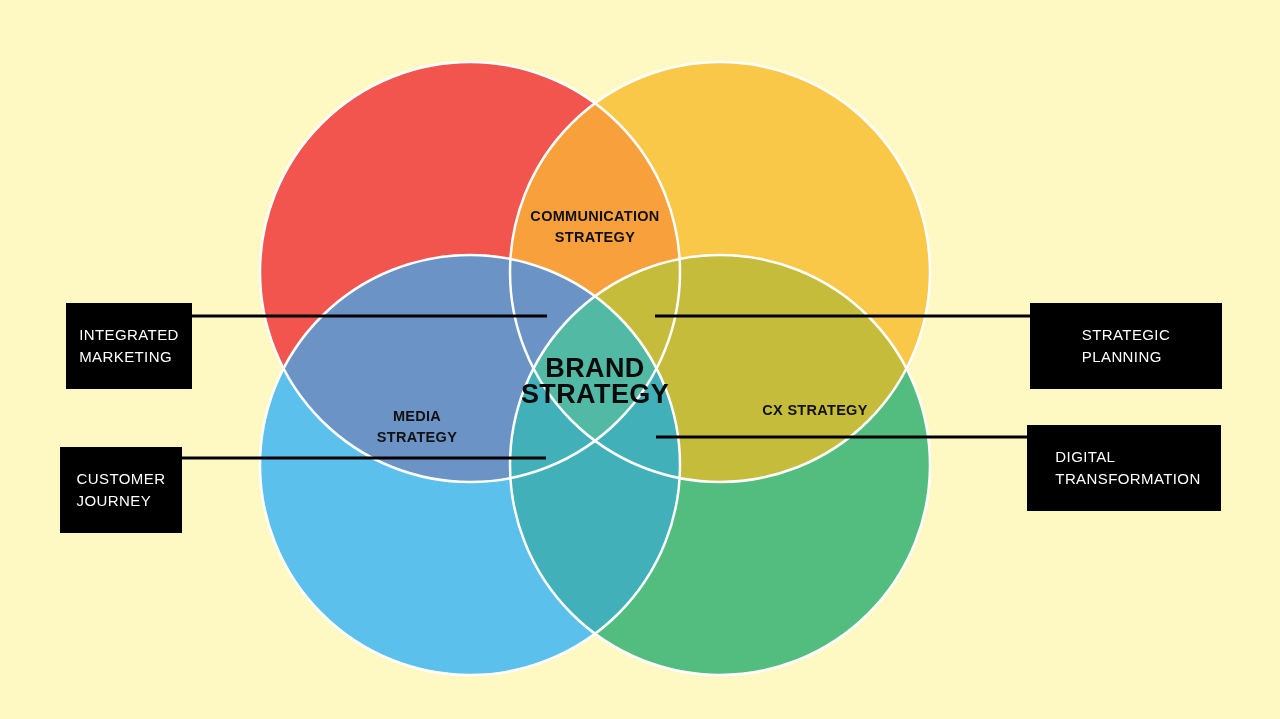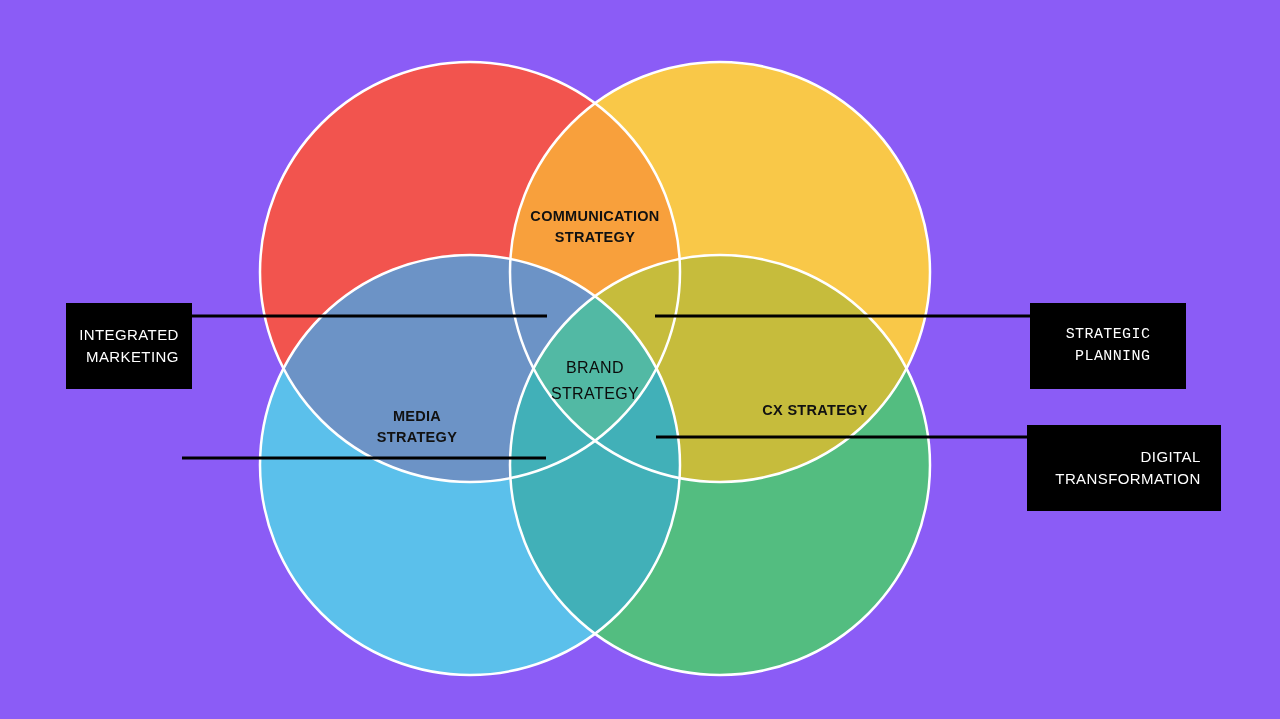--- a/index.html
+++ b/index.html
@@ -5,21 +5,21 @@
   html, body {
     margin: 0;
     padding: 0;
     background: #ffffff;
     font-family: "Liberation Sans", sans-serif;
   }
   .canvas {
     position: relative;
     width: 1280px;
     height: 719px;
-    background: #8b5cf6;
+    background: #fef9c3;
     overflow: hidden;
   }
   .venn-svg {
     position: absolute;
     left: 0;
     top: 0;
     width: 1280px;
     height: 719px;
   }
   .region-label {
@@ -31,45 +31,45 @@
     line-height: 21px;
     letter-spacing: 0.3px;
     color: #111111;
     white-space: pre-line;
     pointer-events: none;
   }
   .center-label {
     position: absolute;
     transform: translate(-50%, -50%);
     text-align: center;
-    font-weight: normal;
-    font-size: 16px;
+    font-weight: bold;
+    font-size: 27px;
     line-height: 26px;
     letter-spacing: 0.4px;
     color: #0b0b0b;
     white-space: pre-line;
     pointer-events: none;
   }
   .callout {
     position: absolute;
     background: #000000;
     color: #ffffff;
     display: flex;
     align-items: center;
     justify-content: center;
-    text-align: right;
+    text-align: left;
     font-size: 15px;
     line-height: 22px;
     font-weight: 400;
     letter-spacing: 0.4px;
     white-space: pre-line;
   }
   .callout.integrated { left: 66px;  top: 303px; width: 126px; height: 86px; }
   .callout.customer   { left: 60px;  top: 447px; width: 122px; height: 86px; }
-  .callout.strategic  { left: 1030px; top: 303px; width: 156px; height: 86px; font-family: Liberation Mono, monospace; }
+  .callout.strategic  { left: 1030px; top: 303px; width: 192px; height: 86px; }
   .callout.digital    { left: 1027px; top: 425px; width: 186px; height: 86px; padding-left: 8px; }
 
   .lbl-communication { left: 595px; top: 227px; }
   .lbl-brand         { left: 595px; top: 381px; }
   .lbl-media         { left: 417px; top: 427px; text-align: center; }
   .lbl-cx            { left: 771px; top: 410px; margin-left: 44px; }
   .lbl-business      { left: 597px; top: 544px; }
 </style>
 </head>
 <body>
@@ -137,20 +137,22 @@
 
   <div class="region-label lbl-media">MEDIA
 STRATEGY</div>
 
   <div class="region-label lbl-cx">CX STRATEGY</div>
 
 
   <div class="callout integrated">INTEGRATED
 MARKETING</div>
 
+  <div class="callout customer">CUSTOMER
+JOURNEY</div>
 
   <div class="callout strategic">STRATEGIC
 PLANNING</div>
 
   <div class="callout digital">DIGITAL
 TRANSFORMATION</div>
 
 </div>
 
 </body></html>

